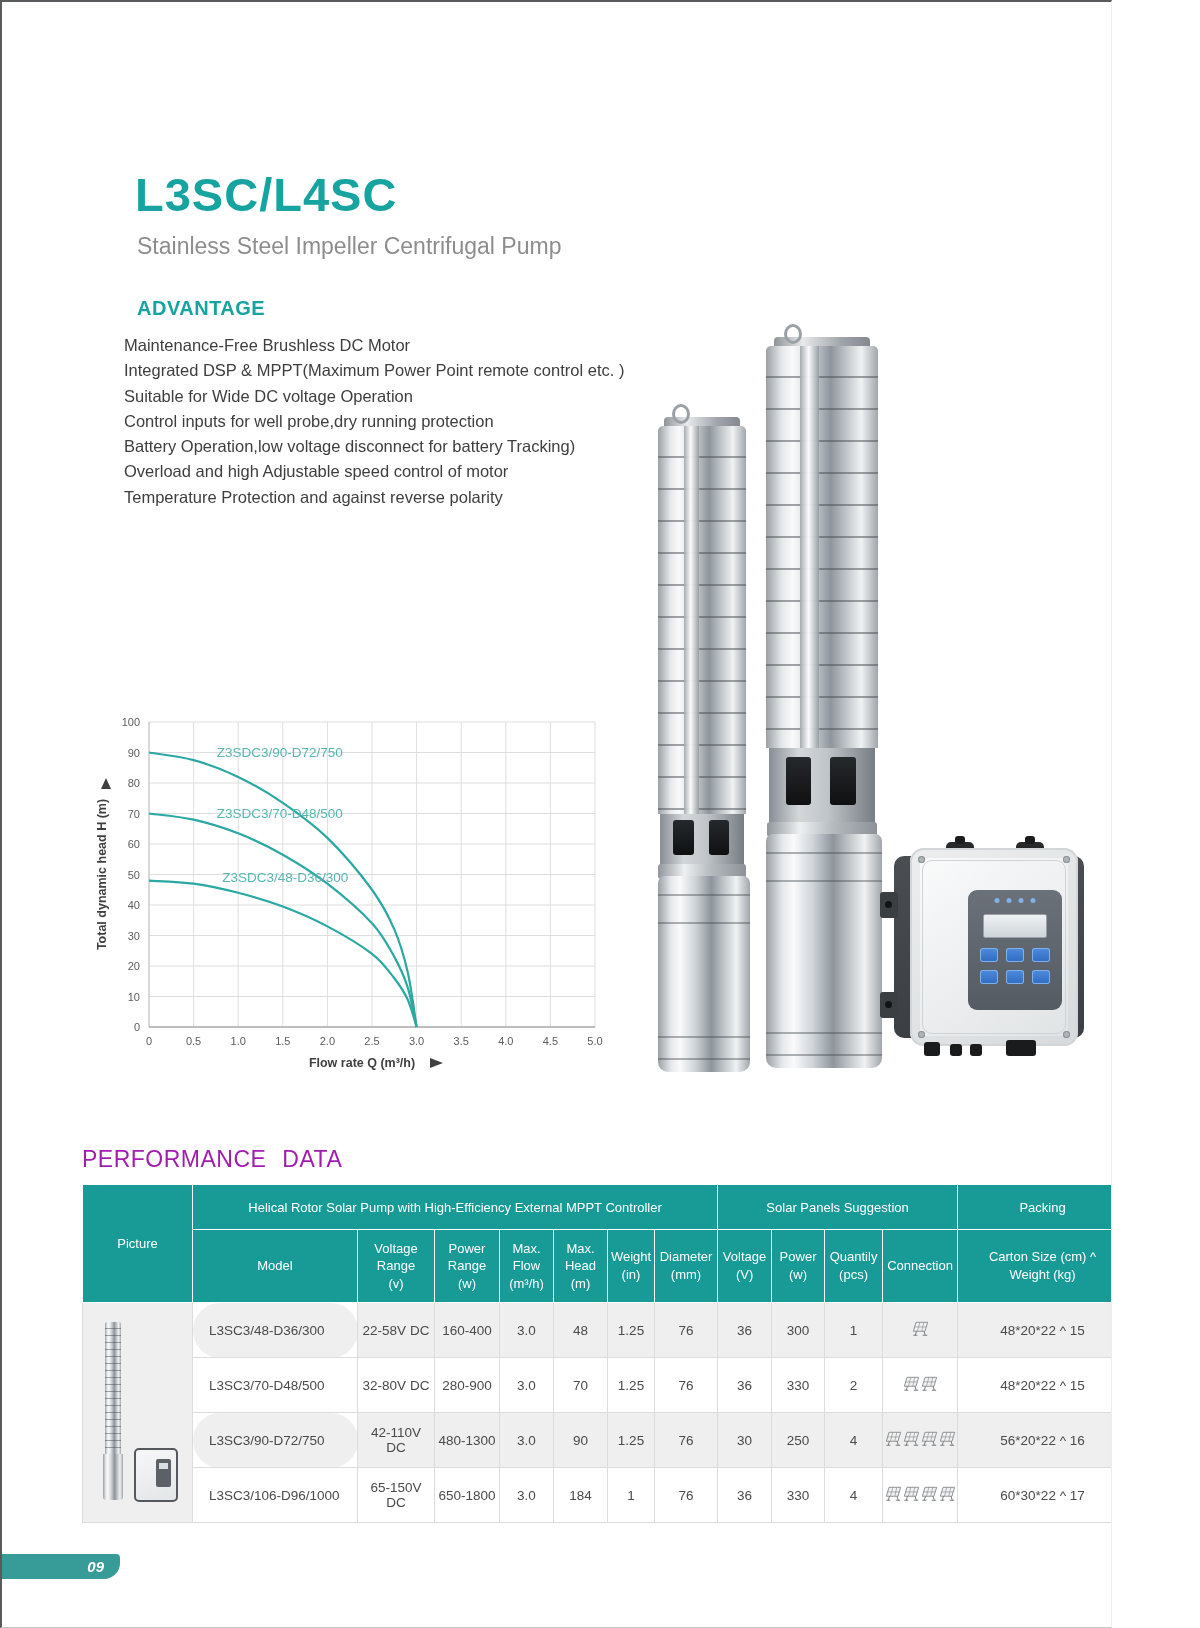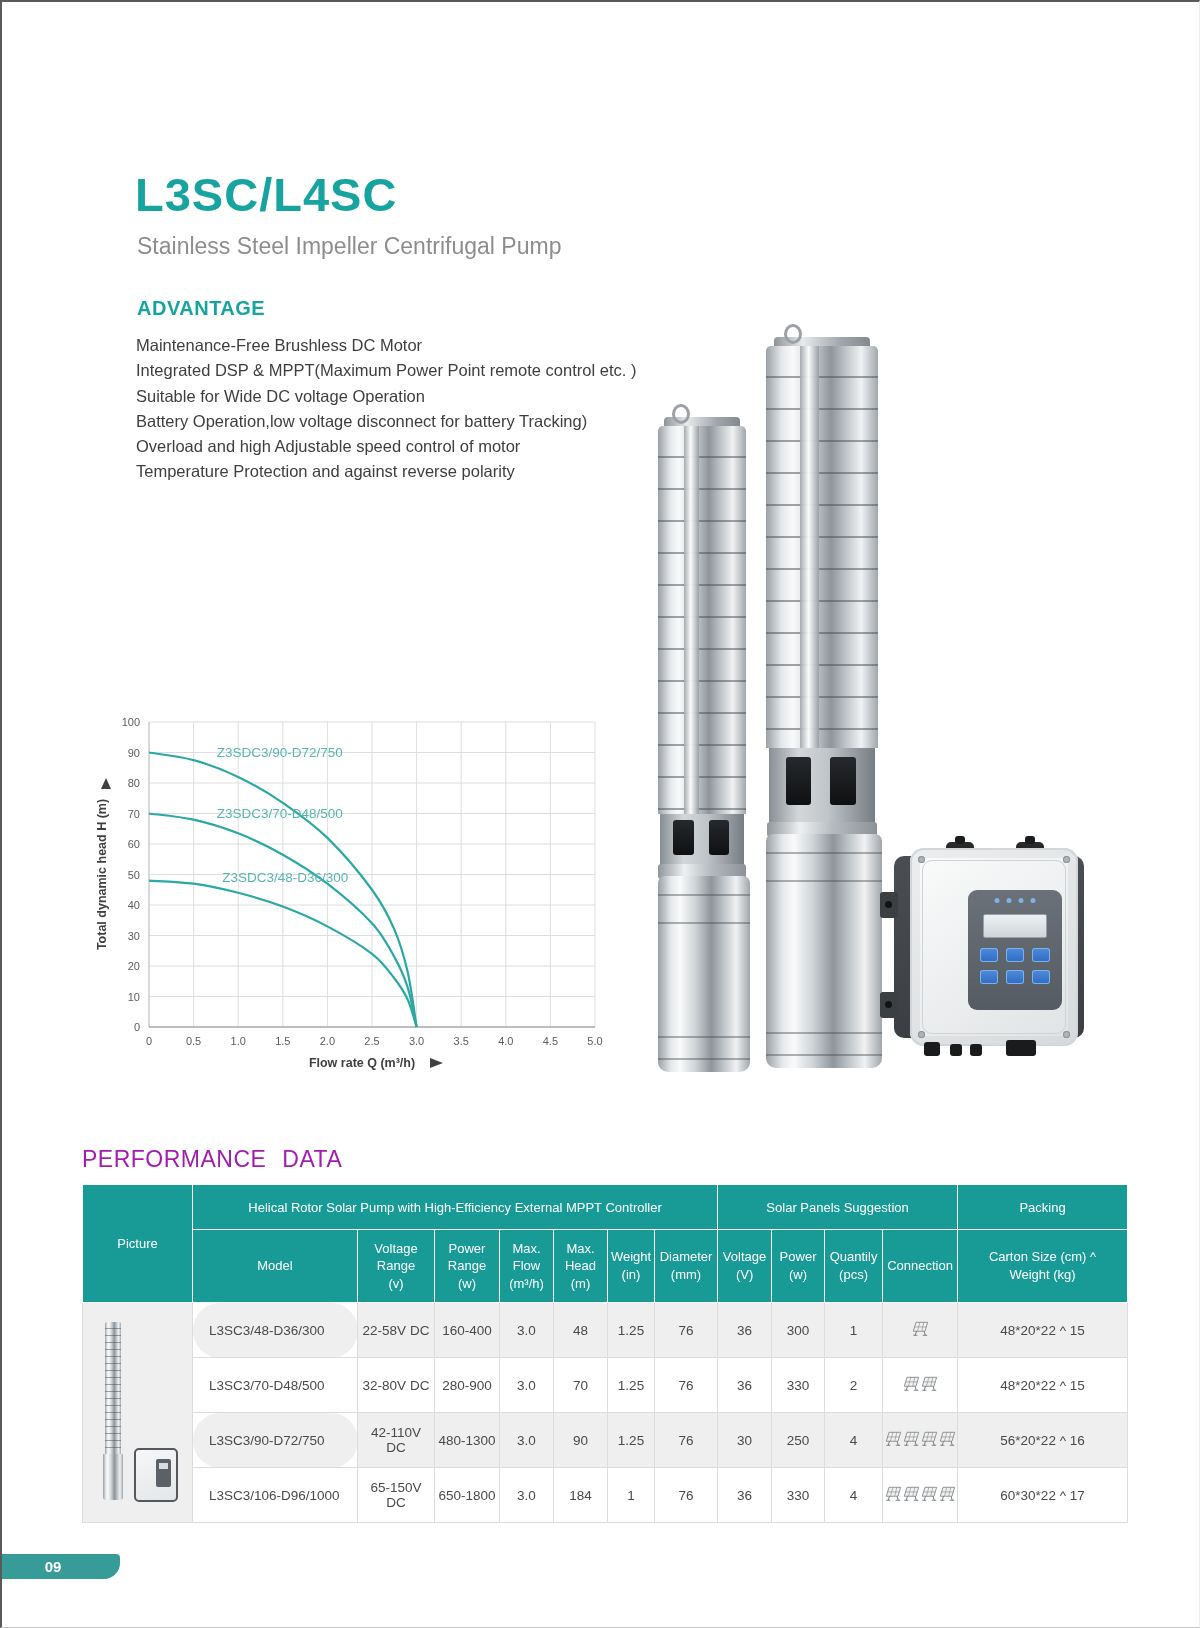--- a/index.html
+++ b/index.html
@@ -1,30 +1,30 @@
 <!DOCTYPE html>
 <html><head>
 <meta charset="utf-8">
 <style>
   html,body{margin:0;padding:0;background:#fff;}
   .page{
-    position:relative;width:1200px;height:1628px;background:#fff;
+    position:relative;width:1112px;height:1628px;background:#fff;
     font-family:"Liberation Sans", sans-serif;box-sizing:border-box;
     border-top:2px solid #595a5c;border-left:2px solid #595a5c;
     border-bottom:1px solid #c9c9c9;border-right:1px solid #eee;
     overflow:hidden;
   }
 
   
   .title{position:absolute;left:133px;top:165px;font-size:47px;font-weight:bold;color:#17a4a0;letter-spacing:1px;}
   .subtitle{position:absolute;left:135px;top:231px;font-size:23px;color:#8d8d8d;}
 
   
   .adv-heading{position:absolute;left:135px;top:295px;font-size:20px;font-weight:bold;color:#17a4a0;letter-spacing:.5px;}
-  .adv-list{position:absolute;left:134px;top:331px;font-size:16.5px;color:#3e3e3e;}
+  .adv-list{position:absolute;left:122px;top:331px;font-size:16.5px;color:#3e3e3e;}
   .adv-list div{line-height:25.3px;}
 
   
   .chart-wrap{position:absolute;left:88px;top:698px;width:530px;height:375px;}
   .chart-wrap svg{display:block;}
 
   
   :root{
     --metal:linear-gradient(90deg,#9aa0a5 0%,#e5e8ea 14%,#f9fafb 24%,#d0d5d8 40%,#8e959b 58%,#bac0c4 70%,#f0f2f3 85%,#a0a6ab 100%);
     --ribs:repeating-linear-gradient(180deg, rgba(0,0,0,0) 0px, rgba(0,0,0,0) 30px, rgba(72,78,83,.5) 30px, rgba(72,78,83,.5) 32px);
@@ -98,35 +98,36 @@
     background-image:repeating-linear-gradient(180deg, rgba(0,0,0,0) 0 6px, rgba(72,78,83,.5) 6px 7px),var(--metal);
     border-radius:2px 2px 0 0;}
   .t-pump::after{content:'';position:absolute;left:-2px;top:132px;width:20px;height:46px;background:var(--metal);border-radius:0 0 3px 3px;}
   .t-ctrl{position:absolute;right:14px;bottom:14px;width:44px;height:54px;background:linear-gradient(160deg,#f6f7f8,#e3e6e8);border:2px solid #55585c;border-radius:5px;box-sizing:border-box;}
   .t-ctrl i{position:absolute;right:5px;top:9px;width:15px;height:28px;background:#5c6168;border-radius:2px;}
   .t-ctrl i::after{content:'';position:absolute;left:3px;top:4px;width:9px;height:6px;background:#d8dde0;}
 
   
   .badge{position:absolute;left:0;top:1552px;width:118px;height:25px;background:#379b97;
     border-radius:0 4px 16px 0;color:#fff;font-weight:bold;font-size:15px;line-height:25px;
-    text-align:center;padding-right:16px;box-sizing:border-box;}
+    text-align:right;padding-right:16px;box-sizing:border-box;font-style:italic;}
 </style>
 </head>
 <body>
 
 <div class="page">
 
   <div class="title">L3SC/L4SC</div>
   <div class="subtitle">Stainless Steel Impeller Centrifugal Pump</div>
 
   <div class="adv-heading">ADVANTAGE</div>
   <div class="adv-list">
     <div>Maintenance-Free Brushless DC Motor</div>
     <div>Integrated DSP &amp; MPPT(Maximum Power Point remote control etc. )</div>
     <div>Suitable for Wide DC voltage Operation</div>
+    <div>Control inputs for well probe,dry running protection</div>
     <div>Battery Operation,low voltage disconnect for battery  Tracking)</div>
     <div>Overload and high Adjustable speed control of motor</div>
     <div>Temperature Protection and against reverse polarity</div>
   </div>
 
   <div class="chart-wrap">
     <svg id="curve-chart" width="530" height="375" viewBox="0 0 530 375">
         <line x1="59" y1="22" x2="59" y2="327" stroke="#dedede" stroke-width="1"></line>
         <line x1="103.6" y1="22" x2="103.6" y2="327" stroke="#dedede" stroke-width="1"></line>
         <line x1="148.2" y1="22" x2="148.2" y2="327" stroke="#dedede" stroke-width="1"></line>

